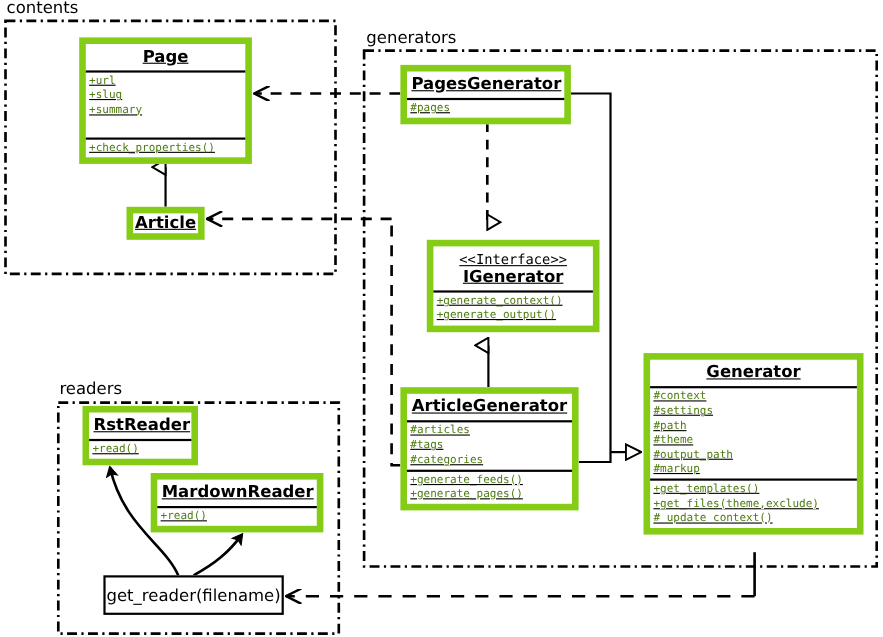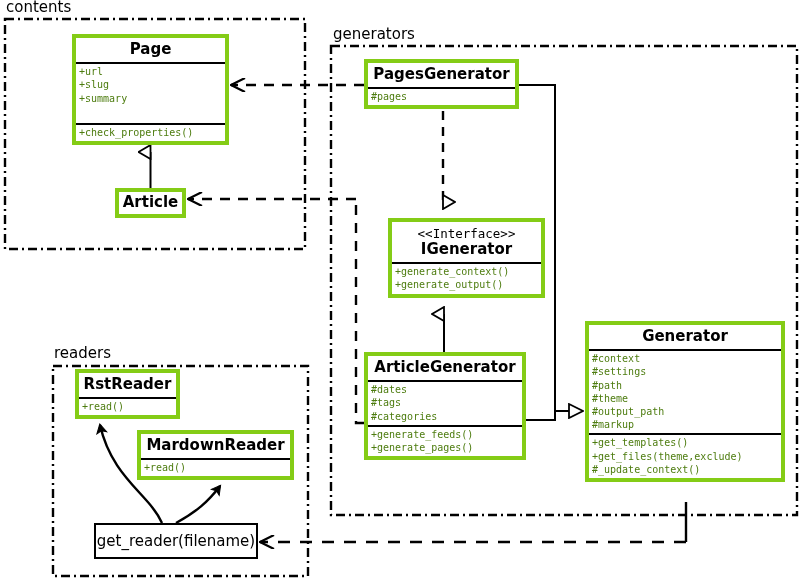--- a/index.html
+++ b/index.html
@@ -19,23 +19,24 @@
     background:#fff;
     padding:0 2px;
     white-space:nowrap;
     line-height:1;
   }
 
   
   .cls{
     position:absolute;
     box-sizing:border-box;
-    border:4px solid #84cc16;
+    border:6px solid #84cc16;
     background:#ffffff;
     z-index:5;
+    text-decoration:underline;
   }
   .cls .name{
     text-align:center;
     font-weight:bold;
     font-size:15px;
     font-family:"DejaVu Sans", sans-serif;
     color:#000;
     padding:3px 4px 4px 4px;
     line-height:1.15;
     white-space:nowrap;
@@ -181,21 +182,21 @@
     </div>
     <div class="sect">
       <div class="row">+generate_context()</div>
       <div class="row">+generate_output()</div>
     </div>
   </div>
 
   <div class="cls" style="left:364px;top:352px;width:162px;">
     <div class="name">ArticleGenerator</div>
     <div class="sect">
-      <div class="row">#dates</div>
+      <div class="row">#articles</div>
       <div class="row">#tags</div>
       <div class="row">#categories</div>
     </div>
     <div class="sect">
       <div class="row">+generate_feeds()</div>
       <div class="row">+generate_pages()</div>
     </div>
   </div>
 
   <div class="cls" style="left:585px;top:321px;width:200px;">

